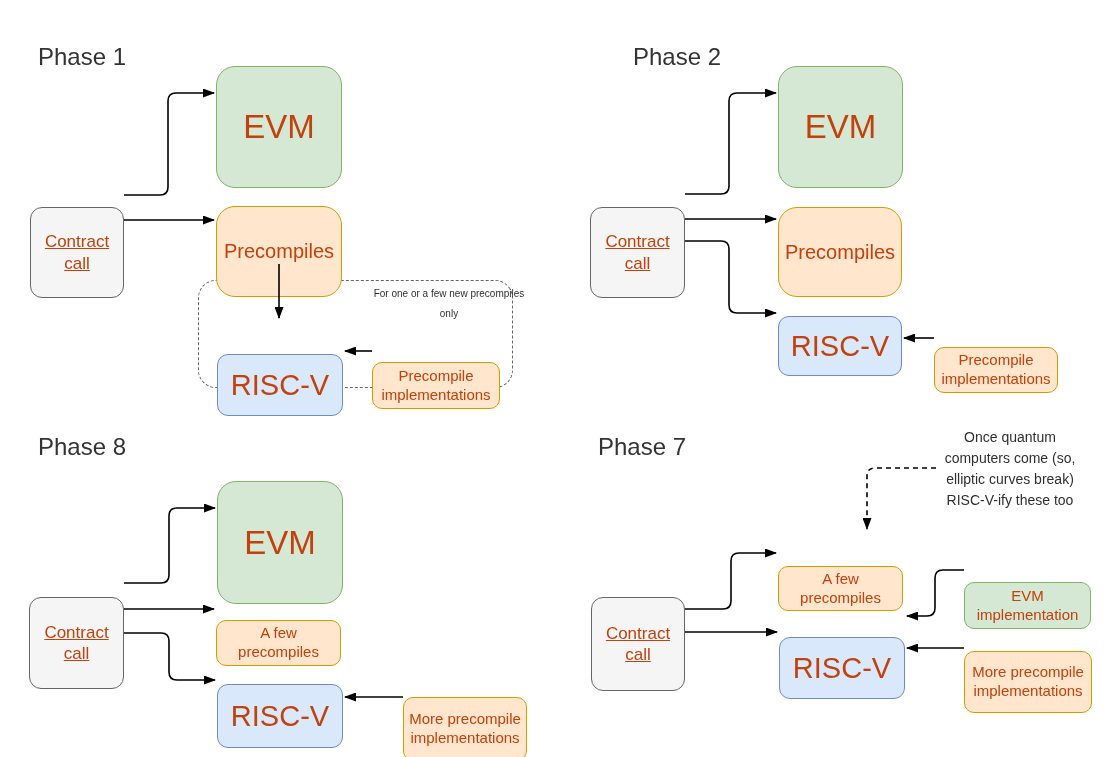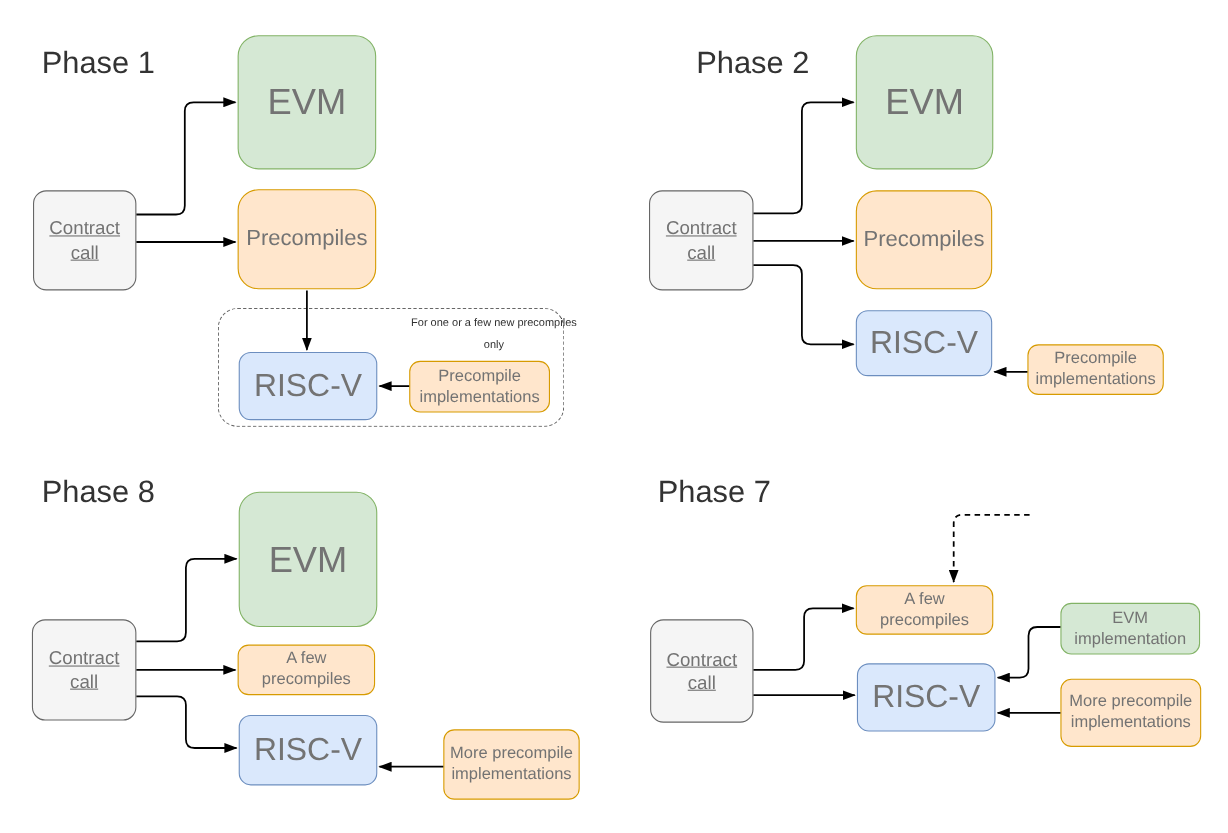--- a/index.html
+++ b/index.html
@@ -1,26 +1,26 @@
 <!DOCTYPE html>
 <html style="--green-fill: #d5e8d4; --green-stroke: #82b366; --orange-fill: #ffe6cc; --orange-stroke: #d79b00; --blue-fill: #dae8fc; --blue-stroke: #6c8ebf; --gray-fill: #f5f5f5; --gray-stroke: #666666; --dash-stroke: #666666; --arrow: #000000;"><head>
 <meta charset="utf-8">
 <style>
   html,body{margin:0;padding:0;background:#ffffff;}
   #canvas{
     position:relative;width:1116px;height:757px;background:#ffffff;overflow:hidden;
     font-family:"Liberation Sans",sans-serif;color:#2a2a2a;
   }
   .phase-title{
-    position:absolute;font-size:28px;line-height:30px;color:#333333;white-space:nowrap;
+    position:absolute;font-size:24px;line-height:30px;color:#333333;white-space:nowrap;
   }
   .node{
     position:absolute;display:flex;align-items:center;justify-content:center;
     text-align:center;box-sizing:border-box;border:1.5px solid #000;z-index:1;
-    line-height:1.25;color:#737373;
+    line-height:1.25;color:#c2410c;margin-top:34px;
   }
   .node span{display:block;}
   .green { background:var(--green-fill,#d5e8d4);  border-color:var(--green-stroke,#82b366); }
   .orange{ background:var(--orange-fill,#ffe6cc); border-color:var(--orange-stroke,#d79b00); }
   .blue  { background:var(--blue-fill,#dae8fc);   border-color:var(--blue-stroke,#6c8ebf); }
   .gray  { background:var(--gray-fill,#f5f5f5);   border-color:var(--gray-stroke,#666666);text-decoration:underline; }
   .dashed-group{
     position:absolute;box-sizing:border-box;border:1.6px dashed var(--dash-stroke,#666666);
     border-radius:18px;background:transparent;z-index:0;
   }
@@ -99,20 +99,21 @@
   <div class="node blue" style="left:217px;top:650px;width:126px;height:64px;font-size:29px;border-radius:11px;">
     <span>RISC-V</span>
   </div>
 
   <div class="node orange" style="left:403px;top:663px;width:124px;height:64px;font-size:15px;border-radius:10px;">
     <span style="max-width:116px;">More precompile implementations</span>
   </div>
 
   <div class="phase-title" style="left:598px;top:432px;">Phase 7</div>
 
+  <div class="note" style="left:935px;top:427px;width:150px;font-size:14px;line-height:21px;">Once quantum computers come (so, elliptic curves break) RISC-V-ify these too</div>
 
   <div class="node gray" style="left:591px;top:563px;width:94px;height:94px;font-size:17px;border-radius:12px;">
     <span style="max-width:72px;">Contract call</span>
   </div>
 
   <div class="node orange" style="left:778px;top:532px;width:125px;height:45px;font-size:15px;border-radius:10px;">
     <span style="max-width:100px;">A few precompiles</span>
   </div>
 
   <div class="node blue" style="left:779px;top:603px;width:126px;height:62px;font-size:29px;border-radius:11px;">

